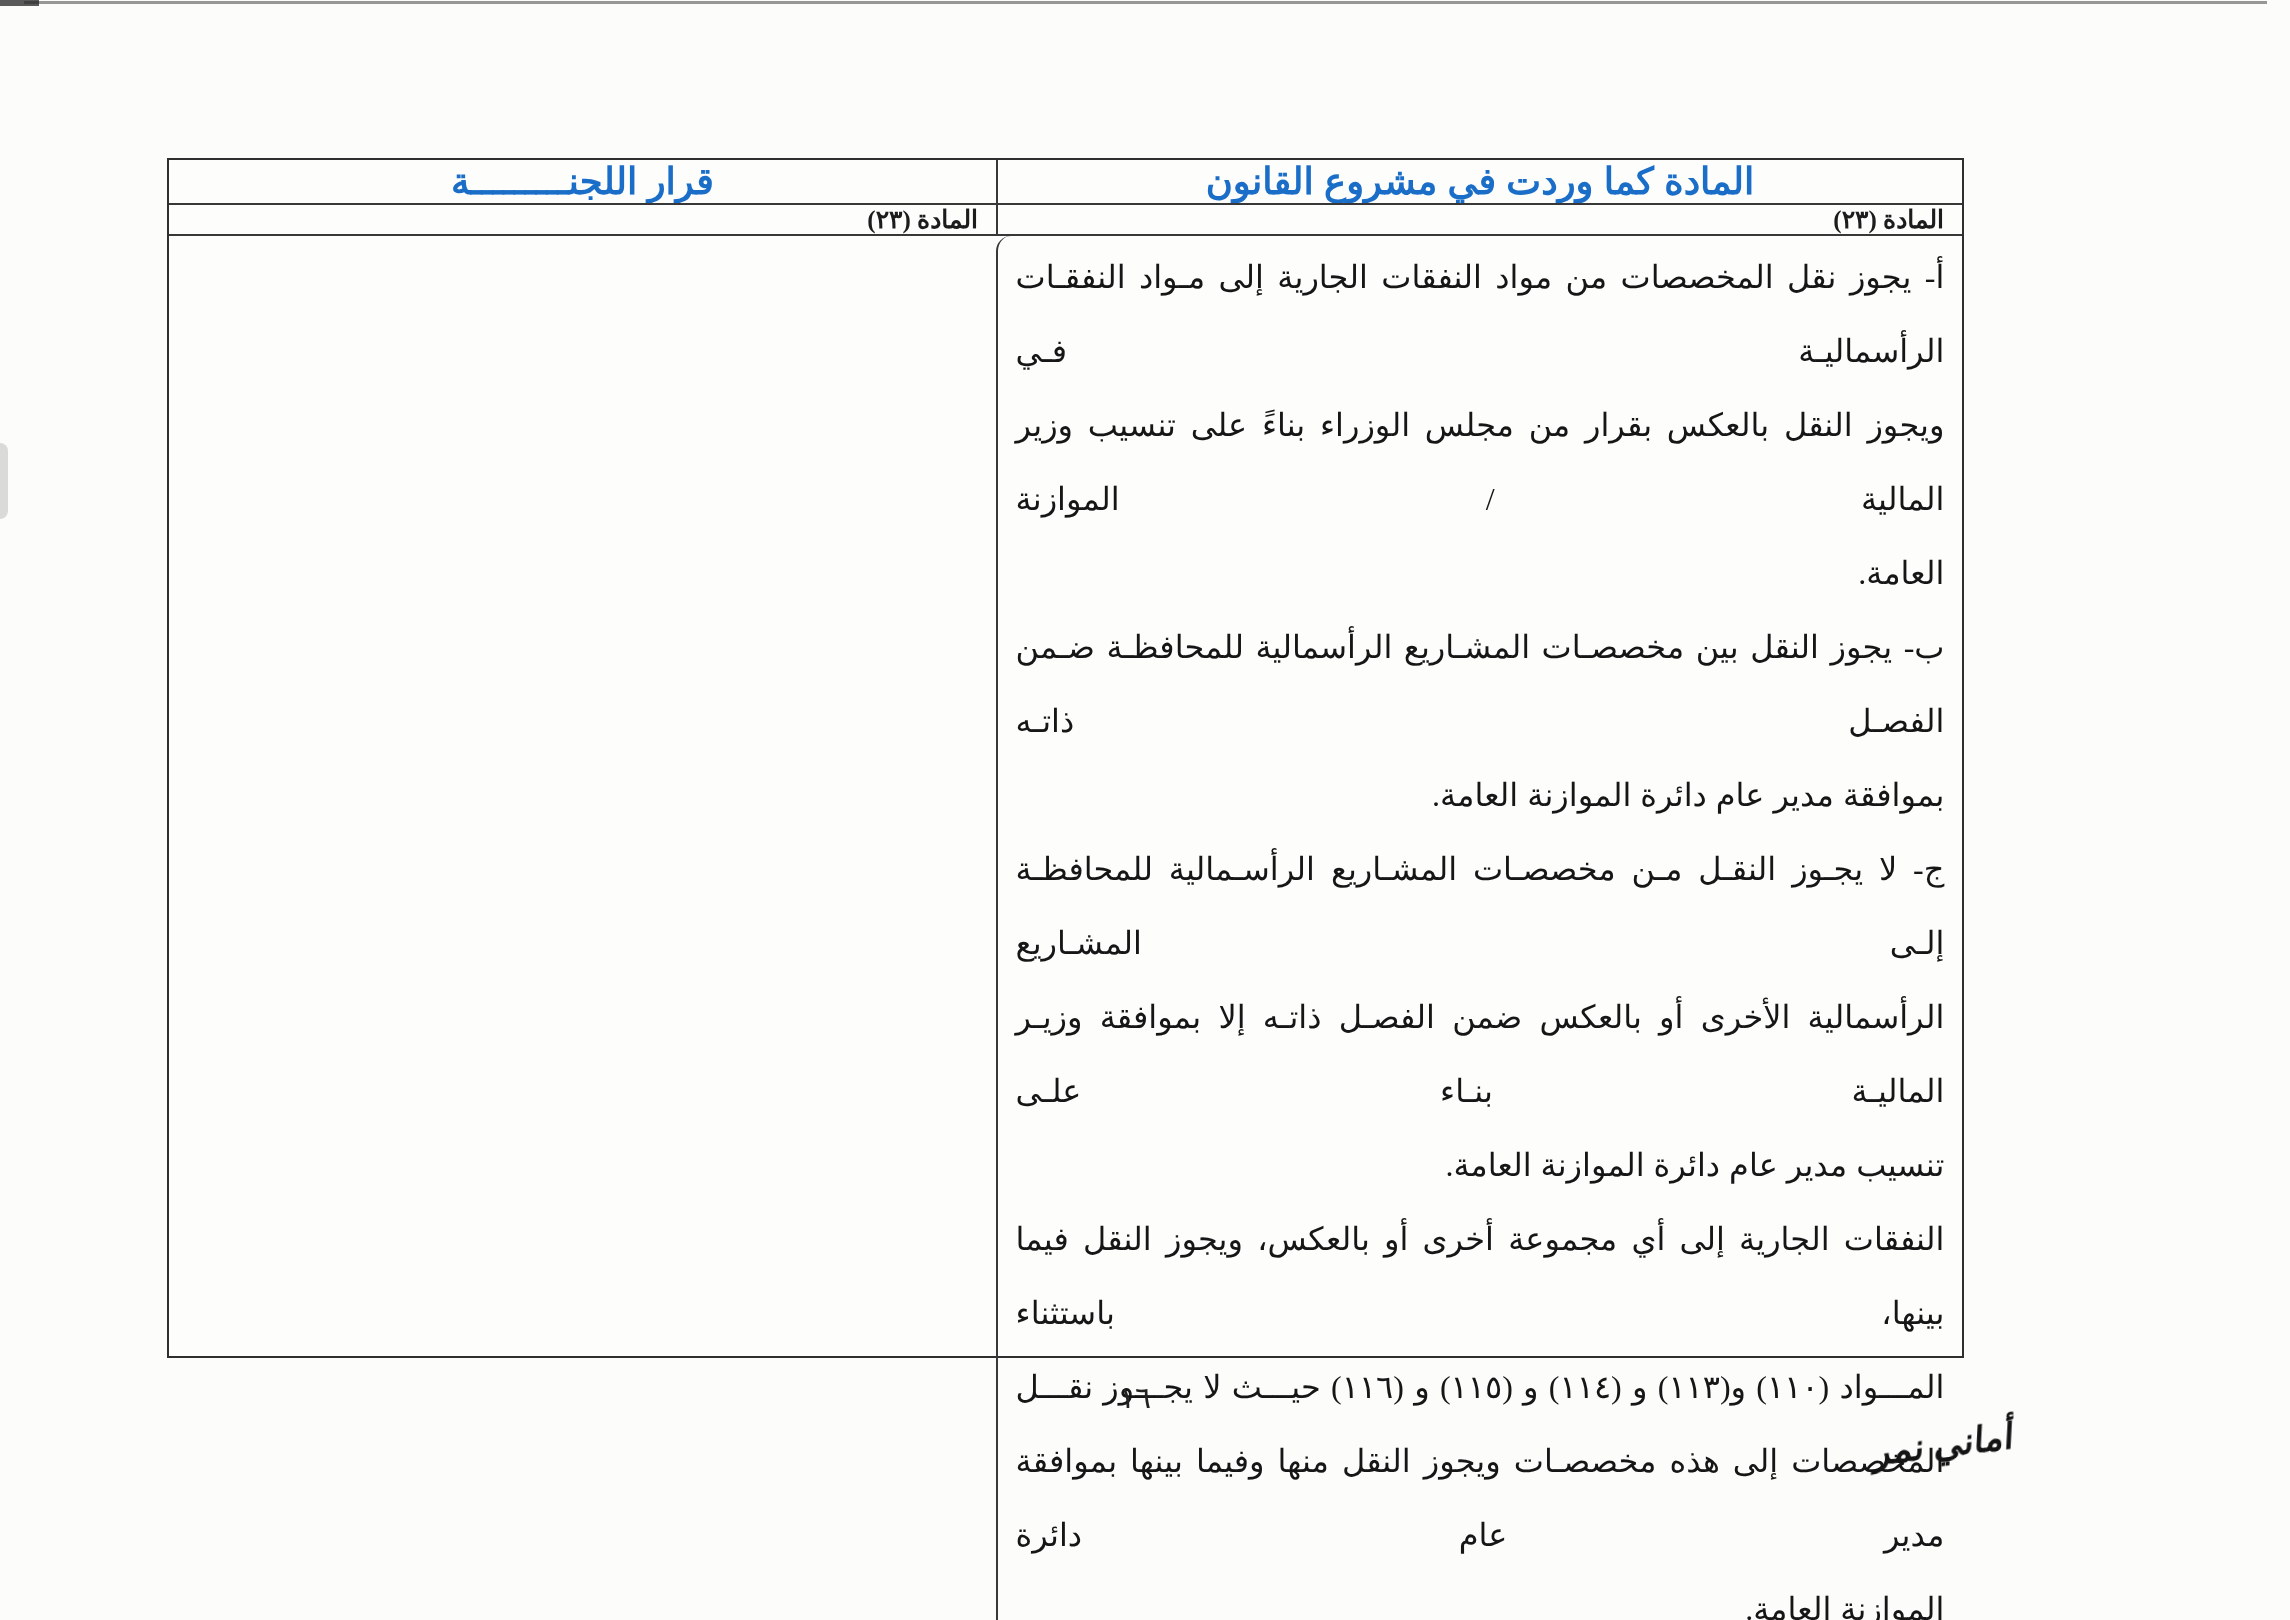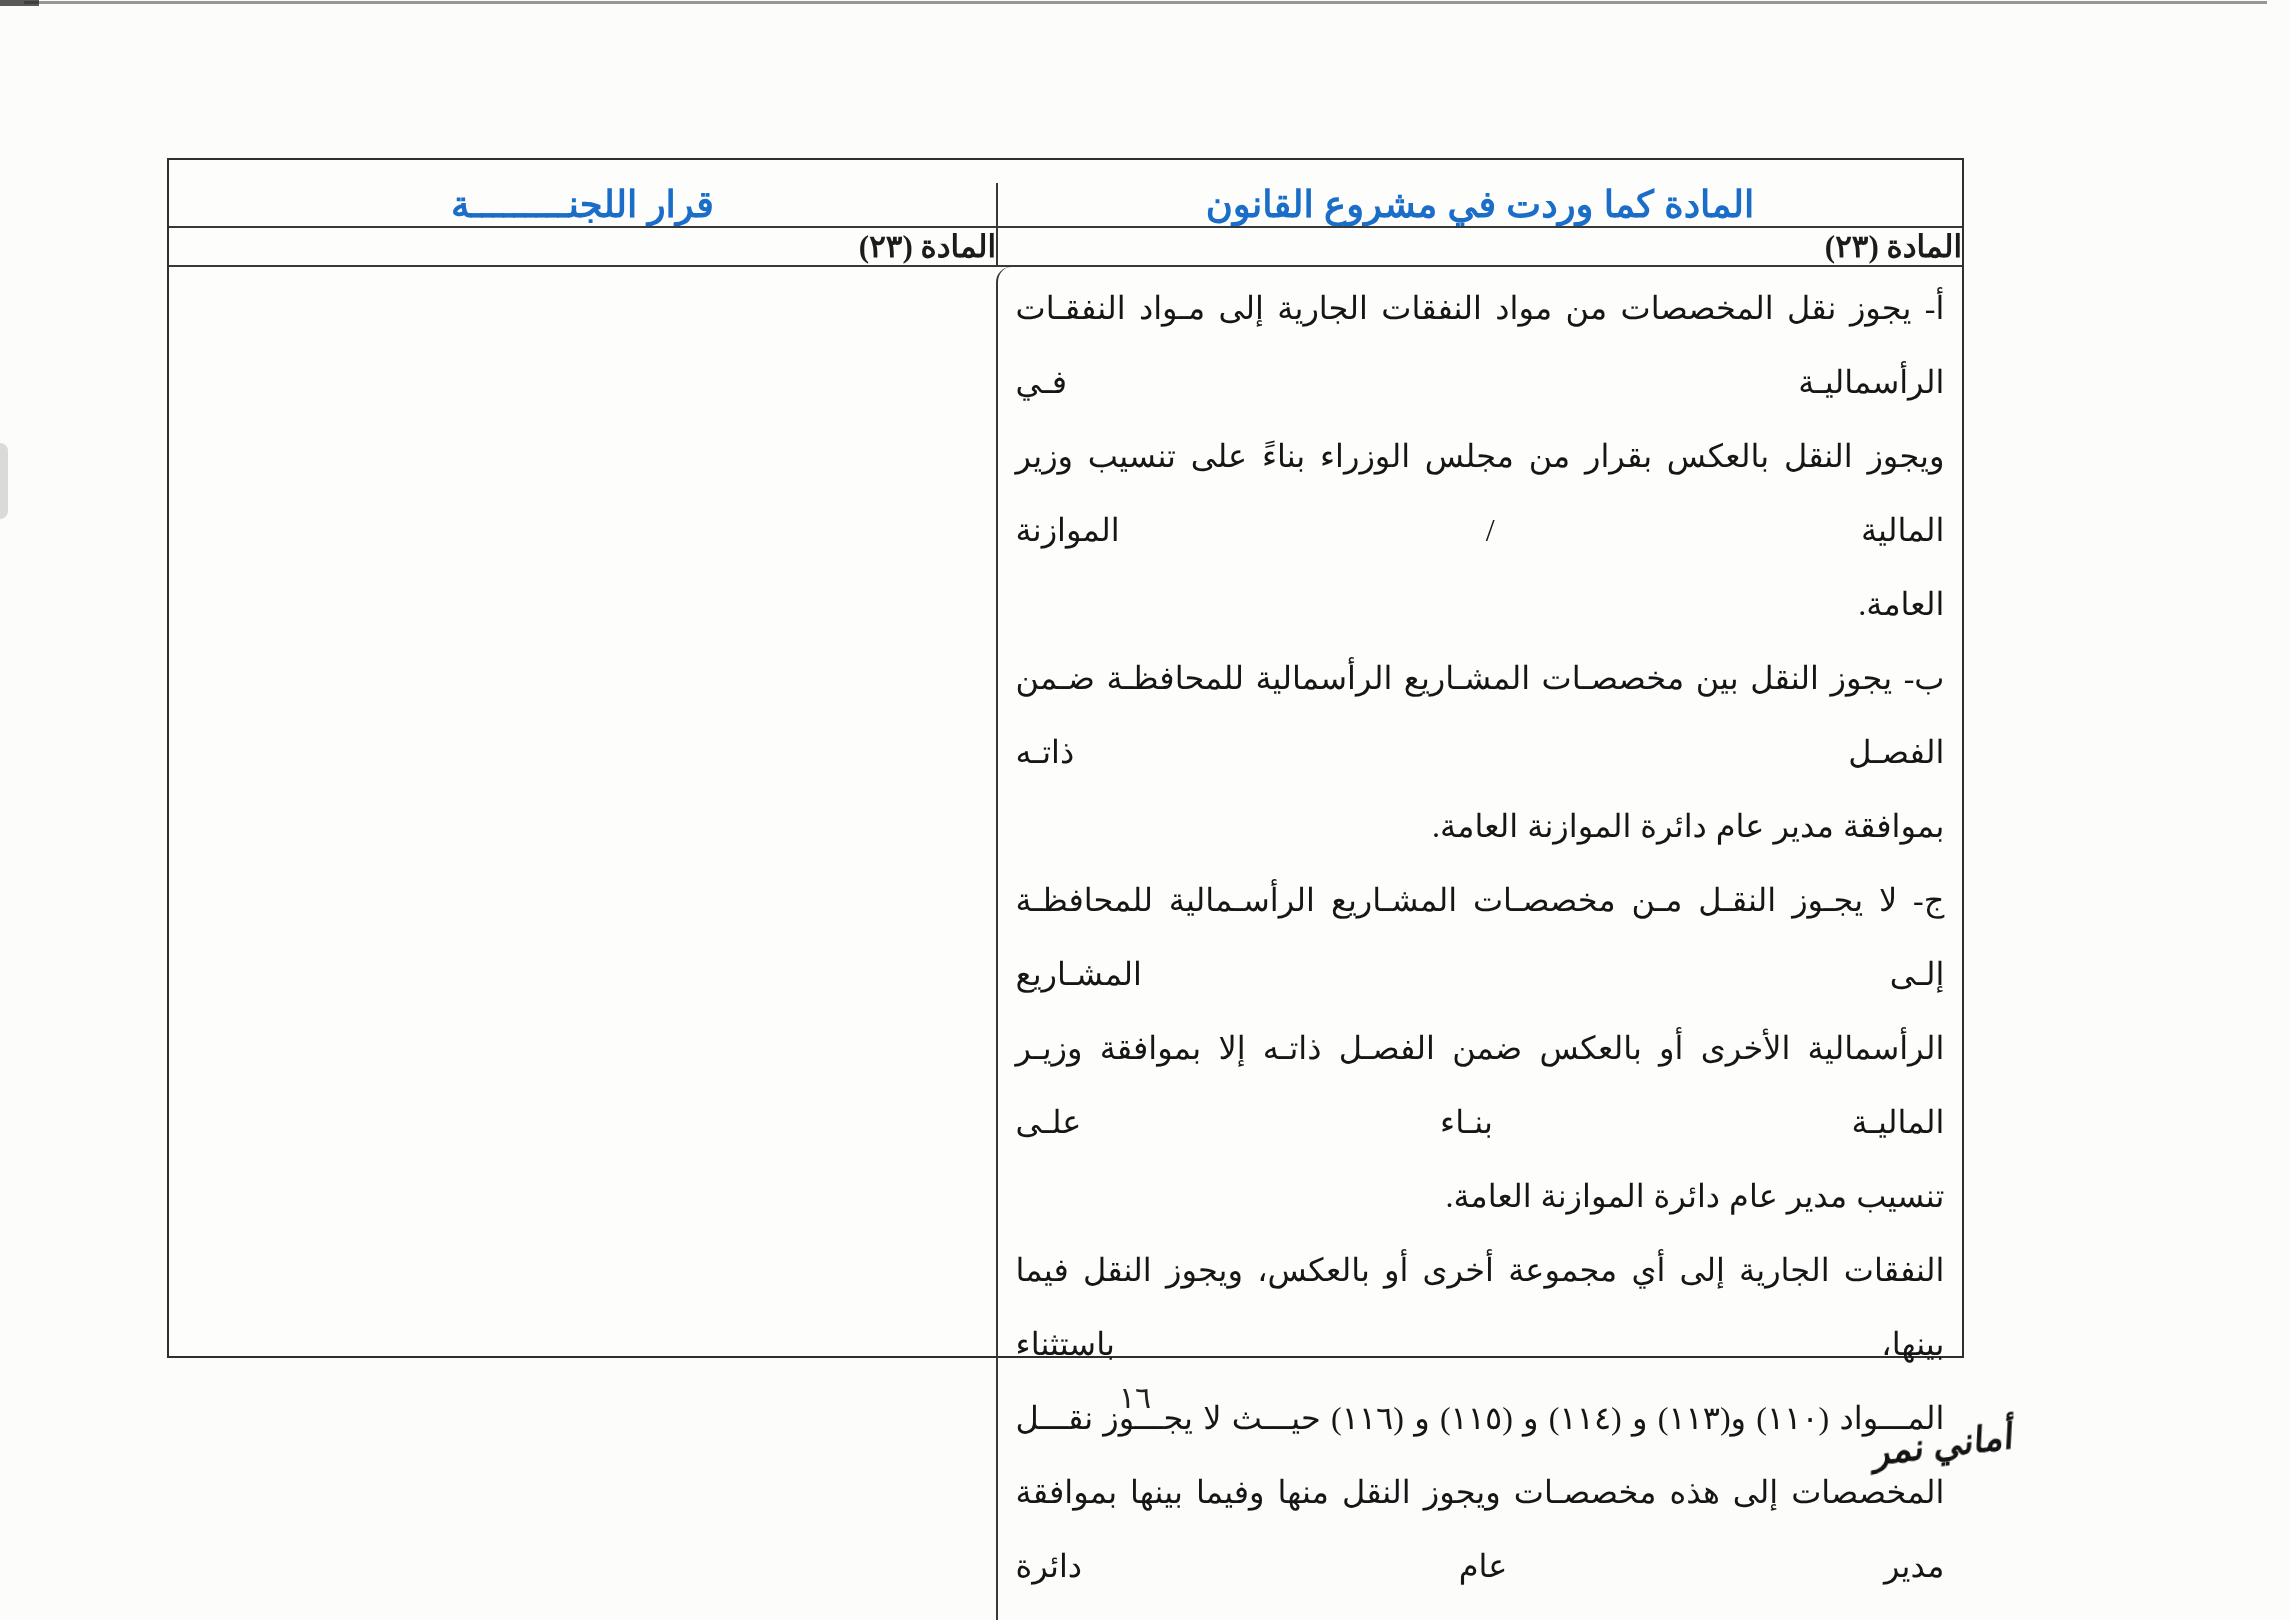--- a/index.html
+++ b/index.html
@@ -41,26 +41,25 @@
   .article-row{height:70px;border-bottom:2px solid #383838;}
   .body-row{flex:1;}
   .cell{box-sizing:border-box;overflow:hidden;}
   .article-col{width:966px;border-left:2px solid #383838;}
   .decision-col{flex:1;}
   .header-cell{
     display:flex;align-items:center;justify-content:center;
     font-family:"Liberation Sans", sans-serif;
     font-weight:bold;font-size:37px;color:#1b6ec8;
     letter-spacing:0.5px;
-    margin-top:23px;
   }
   .article-cell{
     display:flex;align-items:center;
-    font-weight:bold;font-size:31px;color:#1c1c1c;
-    padding:0 0;
+    font-weight:bold;font-size:25px;color:#1c1c1c;
+    padding:0 18px;
   }
   .body-right{
     padding:3.9px 17.6px 0 17.6px;
     font-size:32px;color:#161616;border-radius:15px;
   }
   .para{margin:0;}
   .line{
     line-height:74px;
     text-align:justify;
     text-align-last:justify;

